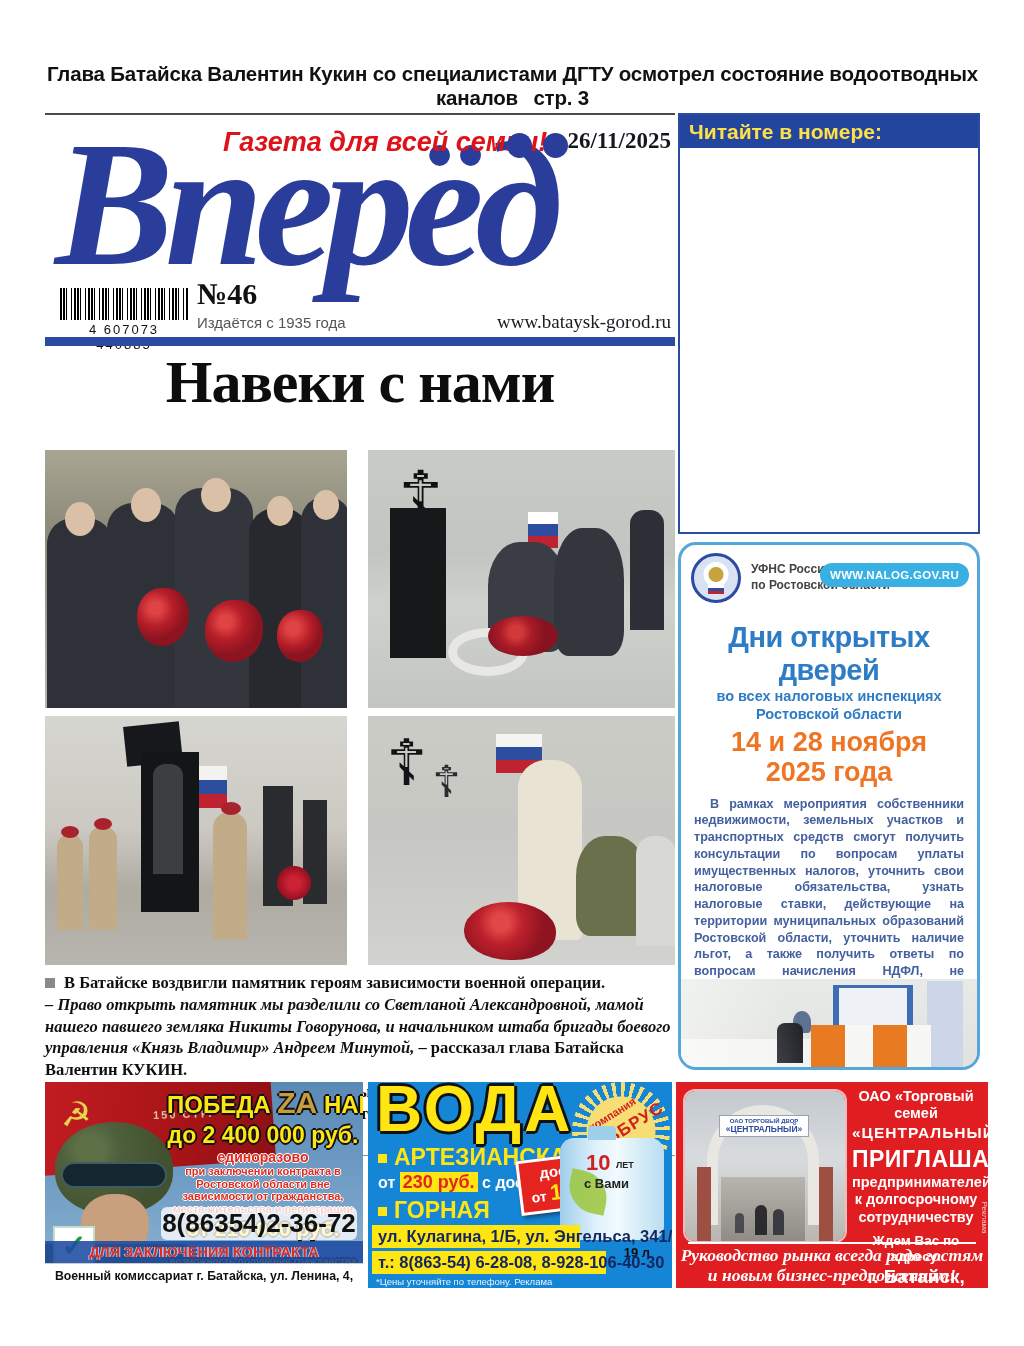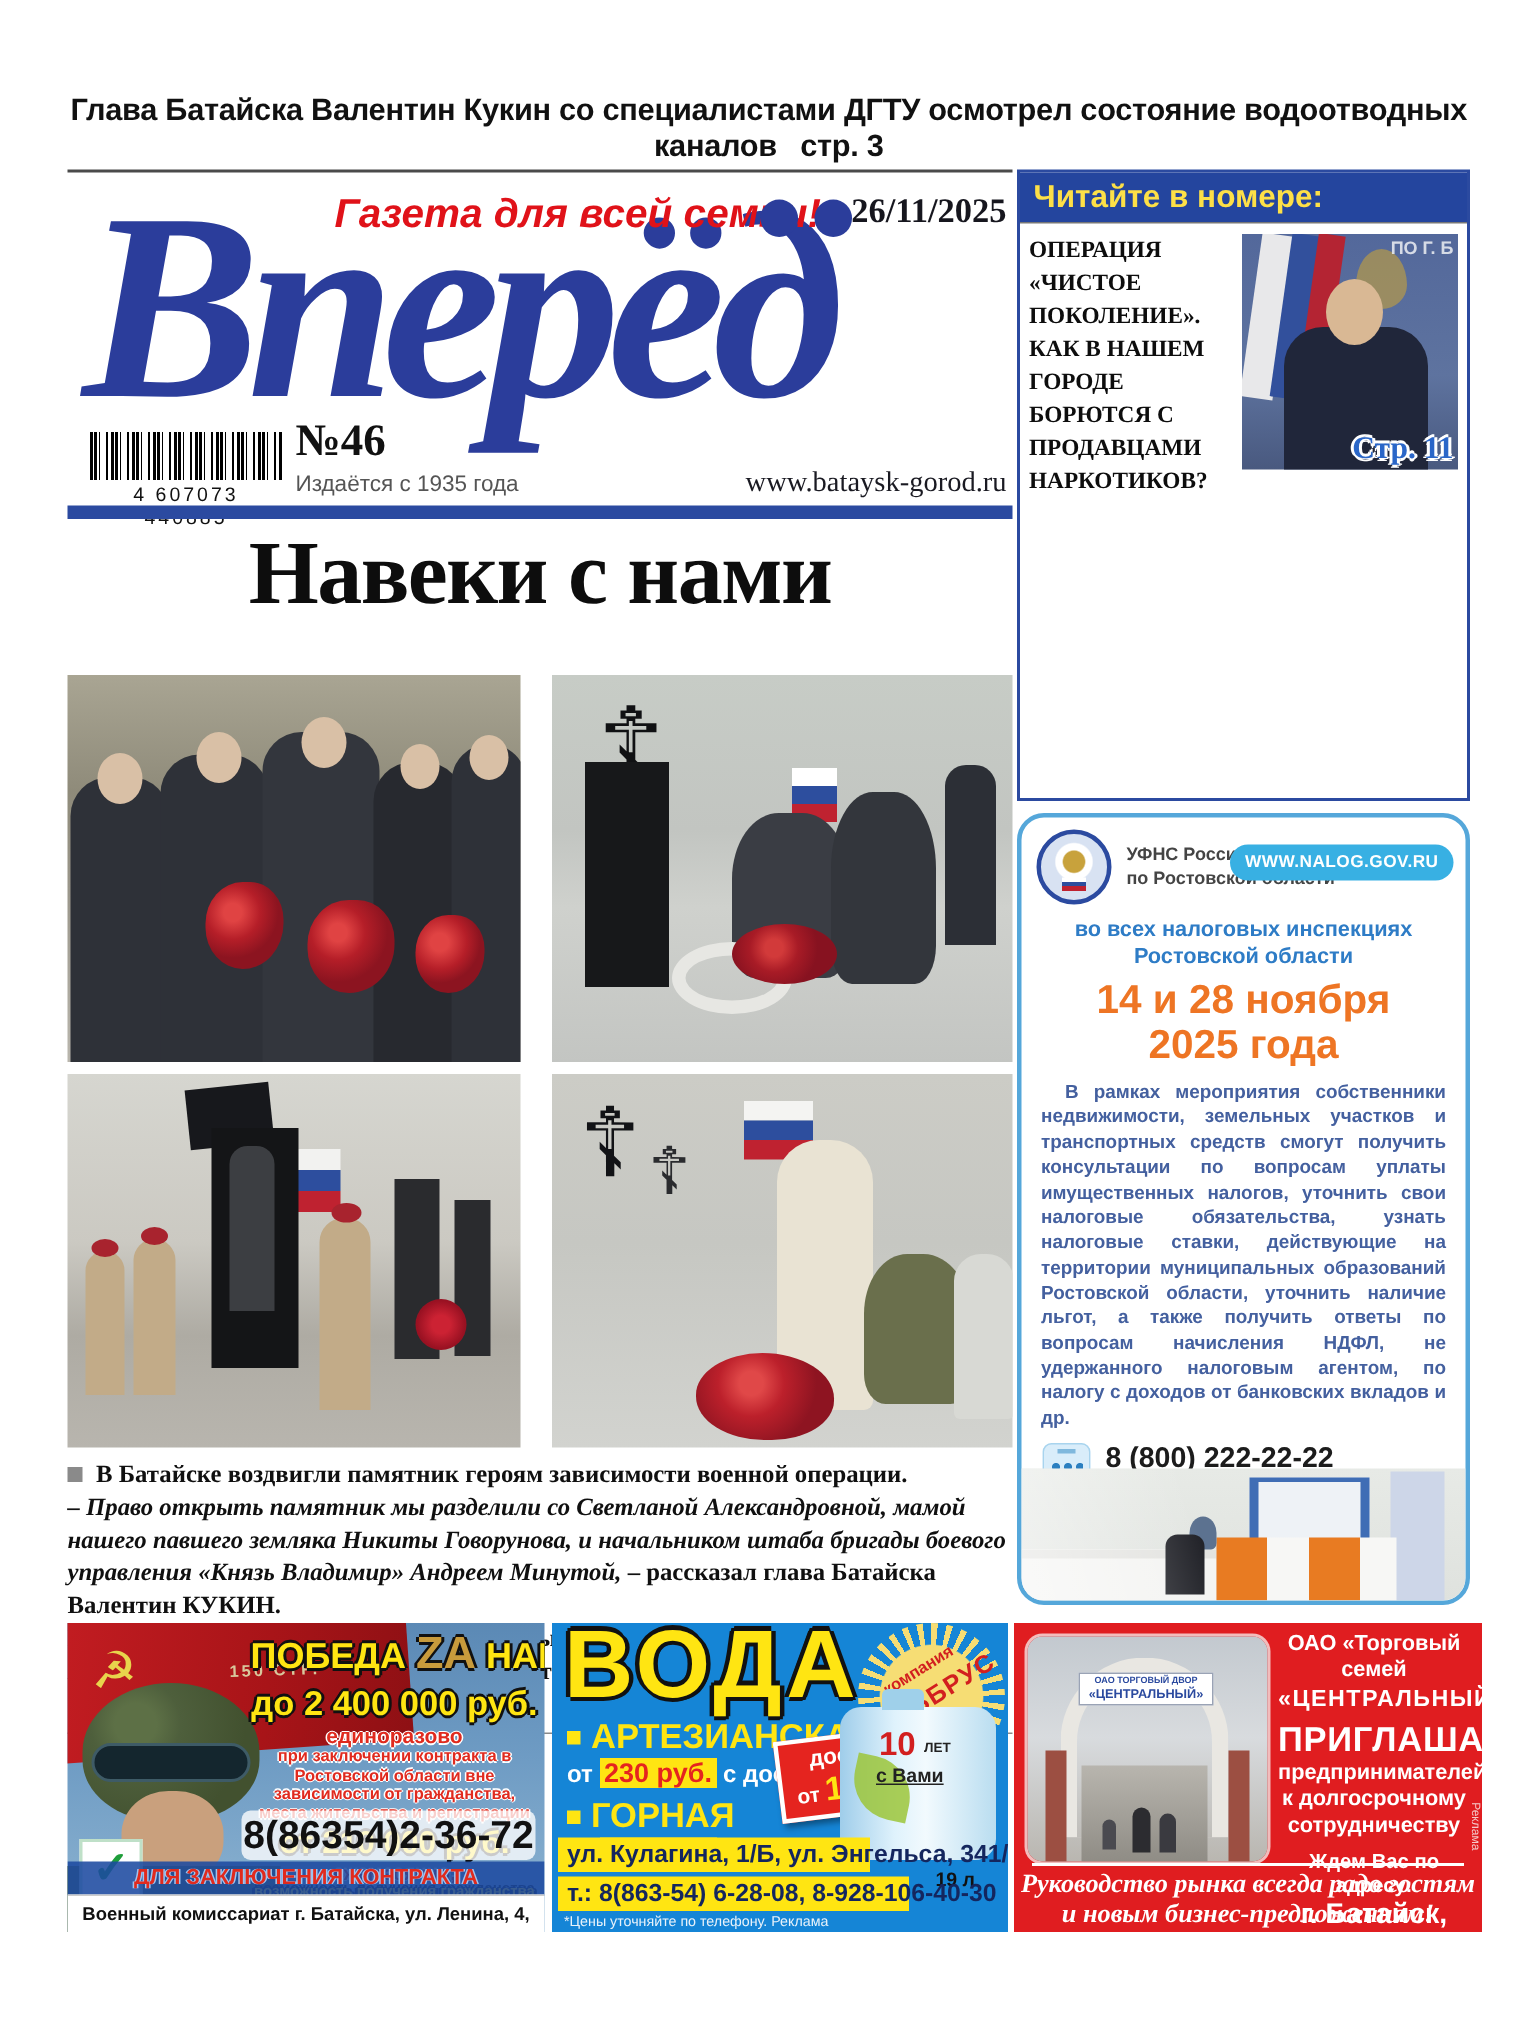--- a/index.html
+++ b/index.html
@@ -182,21 +182,21 @@
   .wbadge{position:absolute;left:150px;top:72px;transform:rotate(-7deg);background:#e5241f;border:3px solid #fff;
     box-shadow:2px 3px 4px rgba(0,0,0,0.4);padding:3px 9px;text-align:center;color:#fff;font-weight:bold;}
   .wbadge .l1{font-size:15px;} .wbadge .l2{font-size:14px;white-space:nowrap;}
   .wbadge .one{color:#ffe512;font-size:22px;}
   .bottle{position:absolute;right:8px;top:56px;width:104px;height:102px;border-radius:14px;
     background:linear-gradient(90deg,#9fcdea 0%,#dff2fc 35%,#f2fafe 55%,#b9ddf0 100%);}
   .bottle .cap{position:absolute;left:28px;top:-12px;width:28px;height:14px;background:#9fd0ea;border-radius:4px 4px 0 0;}
   .bottle .leaf{position:absolute;left:8px;top:34px;width:40px;height:40px;border-radius:0 70% 0 70%;background:#9cc53a;opacity:0.85;transform:rotate(12deg);}
   .bottle .y10{position:absolute;left:26px;top:12px;font-weight:bold;font-size:22px;color:#d21f1f;}
   .bottle .ylet{position:absolute;left:56px;top:22px;font-weight:bold;font-size:9px;color:#222;}
-  .bottle .yvam{position:absolute;left:24px;top:38px;font-weight:bold;font-size:13px;color:#222;text-decoration:underline;}
+  .bottle .yvam{position:absolute;left:24px;top:38px;font-weight:bold;font-size:13px;color:#222;}
   .wvol{position:absolute;right:22px;bottom:28px;font-weight:bold;font-size:13px;color:#111;}
   .wstrip{position:absolute;left:4px;background:#ffe512;color:#14265e;font-weight:bold;padding:2px 6px;white-space:nowrap;}
   .wstrip1{bottom:40px;right:92px;font-size:16.5px;}
   .wstrip2{bottom:14px;right:66px;font-size:16.5px;}
   .wfoot{position:absolute;left:8px;bottom:1px;color:#e8f2fa;font-size:9.5px;}
   
   .market{left:676px;width:312px;background:#e01d20;}
   .mkphoto{position:absolute;left:9px;top:9px;width:160px;height:150px;border-radius:10px;overflow:hidden;
     background:linear-gradient(180deg,#c3c9cf 0%,#d8dbde 45%,#b9b6b0 100%);box-shadow:0 0 0 2px #f2bcbc;}
   .mkphoto *{position:absolute;}
@@ -316,46 +316,34 @@
       <span>– рассказал глава Батайска Валентин КУКИН.</span>
     </p>
     <p class="para">
       <span>Мать павшего воина отметила, что дату выбрали символичную – Михайлов день. Архангелу Михаилу молятся, чтобы защитил воинов и укрепил борцов со злом.</span>
       <span class="pref">Стр. 20</span>
     </p>
   </div>
 
   <div class="teaserbox">
     <div class="teaserhead">Читайте в номере:</div>
-    <div class="titem second">
-      <div class="ttext">ОПЕРАЦИЯ «ЧИСТОЕ ПОКОЛЕНИЕ». КАК В НАШЕМ ГОРОДЕ БОРЮТСЯ С ПРОДАВЦАМИ НАРКОТИКОВ?</div>
-      <div class="tphoto tp2">
-        <div class="flag1"></div>
-        <div class="flag2"></div>
-        <div class="flag3"></div>
-        <div class="emb"></div>
-        <div class="body"></div>
-        <div class="face"></div>
-        <div class="overlay">ПО Г. Б</div>
-        <div class="tpageref">Стр. 11</div>
-      </div>
-    </div>
   </div>
 
   <div class="taxad">
     <div class="taxhead">
       <div class="fnslogo">
         <div class="tric"></div>
       </div>
       <div class="taxorg">
         <span>УФНС России</span><br>
         <span>по Ростовской области</span>
       </div>
       <div class="taxpill">WWW.NALOG.GOV.RU</div>
     </div>
+    <div class="taxtitle">Дни открытых дверей</div>
     <div class="taxsub">
       <span>во всех налоговых инспекциях</span><br>
       <span>Ростовской области</span>
     </div>
     <div class="taxdates">
       <span>14 и 28 ноября</span><br>
       <span>2025 года</span>
     </div>
     <div class="taxbody">В рамках мероприятия собственники недвижимости, земельных участков и транспортных средств смогут получить консультации по вопросам уплаты имущественных налогов, уточнить свои налоговые обязательства, узнать налоговые ставки, действующие на территории муниципальных образований Ростовской области, уточнить наличие льгот, а также получить ответы по вопросам начисления НДФЛ, не удержанного налоговым агентом, по налогу с доходов от банковских вкладов и др.</div>
     <div class="taxphone">

